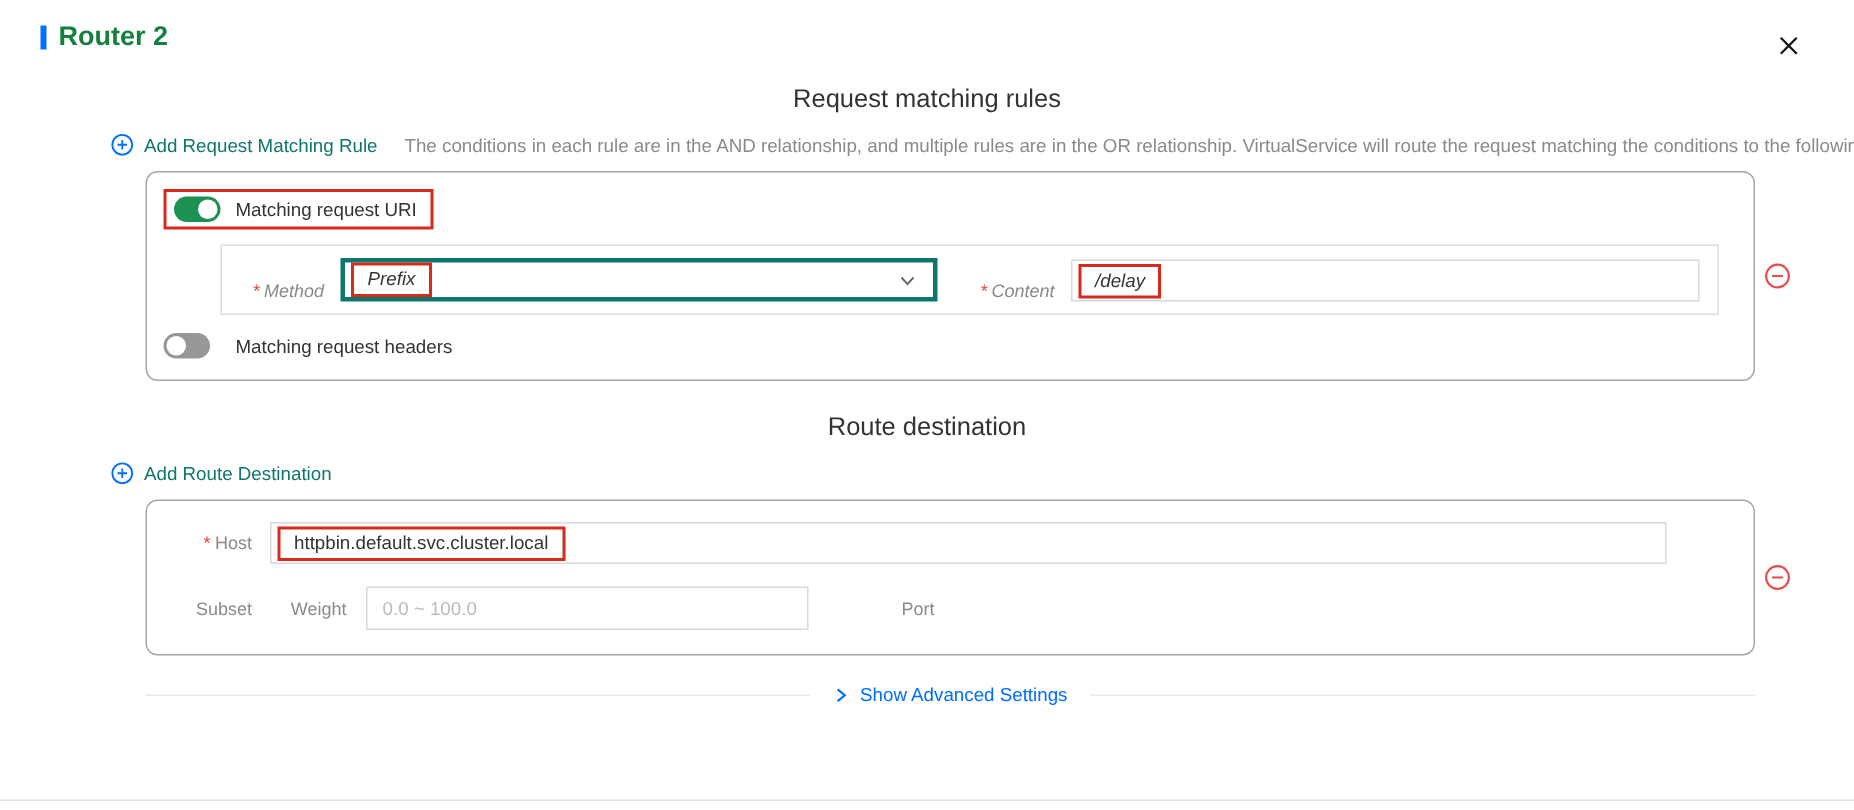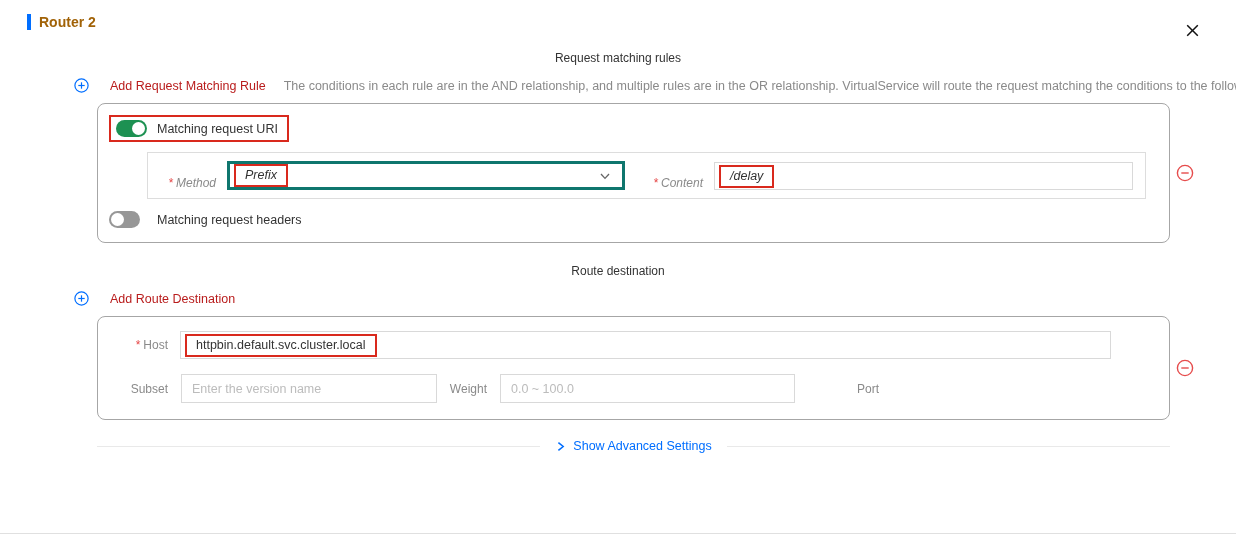--- a/index.html
+++ b/index.html
@@ -3,37 +3,37 @@
 <meta charset="utf-8">
 <style>
   * { margin:0; padding:0; box-sizing:border-box; }
   html,body { background:#fff; }
   body { font-family:"Liberation Sans","DejaVu Sans",sans-serif; }
   .page { position:relative; width:1236px; height:540px; background:#fff; overflow:hidden; color:#333; }
 
   
   .title-bar { display:flex; align-items:center; padding:14px 0 0 27px; }
   .accent-bar { width:4px; height:16px; background:#006eff; margin-right:8px; }
-  .panel-title { font-size:14px; font-weight:bold; color:#a16207; }
+  .panel-title { font-size:18px; font-weight:bold; color:#15803d; }
   .close-btn { position:absolute; top:20px; right:34px; width:20px; height:20px; border:none; background:transparent; cursor:pointer; display:flex; align-items:center; justify-content:center; }
 
   
   .name-row { display:flex; align-items:center; margin:27px 68px 0 40px; }
   .field-label { font-size:12px; color:#8a8a8a; white-space:nowrap; }
   .name-row .field-label { width:48px; text-align:right; margin-right:13px; }
   .inputbox { height:28px; border:1px solid #d9d9d9; background:#fff; display:flex; align-items:center; padding:0 4px; overflow:hidden; }
   .name-row .inputbox { flex:1; }
   .red-box { display:inline-block; border:2px solid #d9291d; padding:2px 9px 3px 9px; font-size:12.5px; color:#333; white-space:nowrap; }
 
   
-  .section-heading { text-align:center; font-size:12px; font-weight:500; color:#333; margin-top:21px; }
+  .section-heading { text-align:center; font-size:17px; font-weight:500; color:#333; margin-top:21px; }
 
   
   .add-row { display:flex; align-items:center; margin-top:13px; padding-left:74px; white-space:nowrap; overflow:hidden; }
-  .add-link { display:inline-flex; align-items:center; gap:21px; border:none; background:transparent; color:#b91c1c; font-size:12.5px; cursor:pointer; white-space:nowrap; }
+  .add-link { display:inline-flex; align-items:center; gap:7px; border:none; background:transparent; color:#0f766e; font-size:12.5px; cursor:pointer; white-space:nowrap; }
   .add-desc { margin-left:18px; font-size:12.5px; color:#8a8a8a; overflow:hidden; }
 
   
   .panel-row { position:relative; padding:0 66px 0 97px; margin-top:10px; }
   .panel { border:1px solid #a6a6a6; border-radius:8px; background:#fff; }
   .remove-btn { position:absolute; right:40px; top:50%; transform:translateY(-50%); width:22px; height:22px; border:none; background:transparent; cursor:pointer; display:flex; align-items:center; justify-content:center; }
 
   
   .toggle { position:relative; width:31px; height:17px; border-radius:9px; flex:none; cursor:pointer; }
   .toggle .knob { position:absolute; top:2px; width:13px; height:13px; border-radius:50%; background:#fff; }
@@ -169,21 +169,20 @@
 
       <div class="host-row">
         <span class="field-label"><span class="req">*</span><span>Host</span></span>
         <div class="inputbox">
           <span class="red-box">httpbin.default.svc.cluster.local</span>
         </div>
       </div>
 
       <div class="dest-row2">
         <span class="field-label lbl-subset">Subset</span>
-        <input class="text-input in-subset" placeholder="Enter the version name" style="">
         <span class="field-label lbl-weight">Weight</span>
         <input class="text-input in-weight" placeholder="0.0 ~ 100.0" style="">
         <span class="field-label lbl-port">Port</span>
       </div>
 
     </div>
     <button class="remove-btn">
       <svg width="20" height="20" viewBox="0 0 20 20">
         <circle cx="10" cy="10" r="7.6" fill="none" stroke="#e64c4c" stroke-width="1.4"></circle>
         <line x1="6.3" y1="10" x2="13.7" y2="10" stroke="#e64c4c" stroke-width="1.4"></line>

